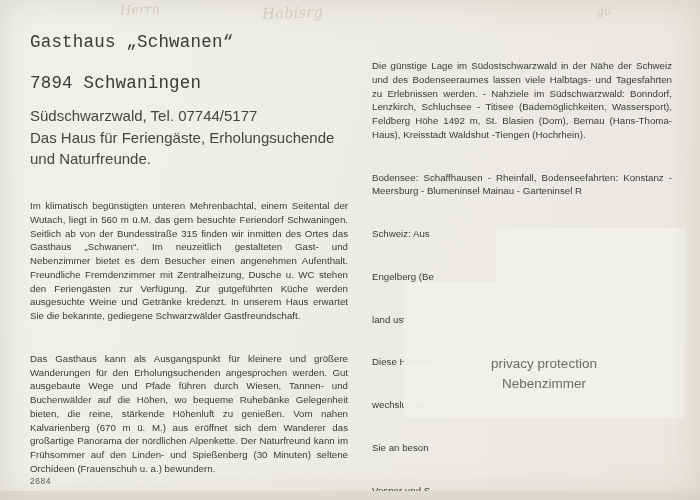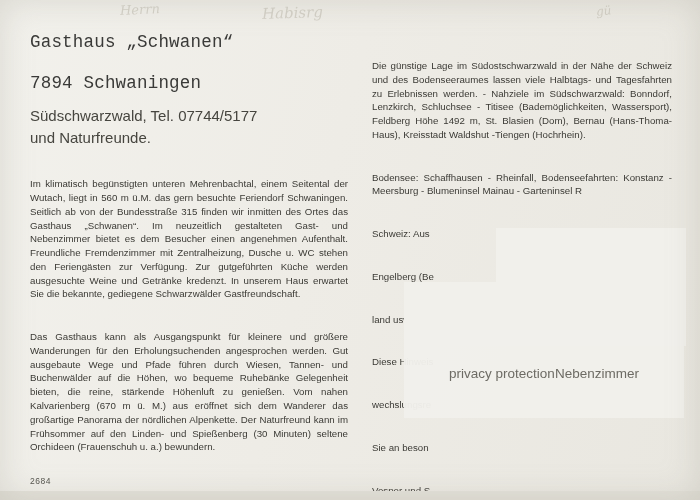--- a/index.html
+++ b/index.html
@@ -79,21 +79,21 @@
   .col-right .para { }
   .col-right .para.first { margin-top: 0; }
   .privacy-overlay {
     position: absolute;
     left: 404px;
     top: 330px;
     width: 280px;
     height: 88px;
     background: rgba(241,240,235,0.97);
     display: flex;
-    flex-direction: row;
+    flex-direction: column;
     align-items: center;
     justify-content: center;
     color: #6d6b64;
     font-size: 13.5px;
     line-height: 1.5;
     text-align: center;
   }
   .privacy-overlay .l2 { }
 
   .whiteout {
@@ -138,20 +138,21 @@
   <div class="smudge s3">gü</div>
 
   <div class="columns">
 
     <div class="col-left">
       <div class="title-line">Gasthaus „Schwanen“</div>
       <div class="title-line second">7894 Schwaningen</div>
 
       <div class="subtitle">
         <div>Südschwarzwald, Tel. 07744/5177</div>
+        <div>Das Haus für Feriengäste, Erholungsuchende</div>
         <div>und Naturfreunde.</div>
       </div>
 
       <div class="para">Im klimatisch begünstigten unteren Mehrenbachtal, einem Seitental der Wutach, liegt in 560 m ü.M. das gern besuchte Feriendorf Schwaningen. Seitlich ab von der Bundesstraße 315 finden wir inmitten des Ortes das Gasthaus „Schwanen“. Im neuzeitlich gestalteten Gast- und Nebenzimmer bietet es dem Besucher einen angenehmen Aufenthalt. Freundliche Fremdenzimmer mit Zentralheizung, Dusche u. WC stehen den Feriengästen zur Verfügung. Zur gutgeführten Küche werden ausgesuchte Weine und Getränke kredenzt. In unserem Haus erwartet Sie die bekannte, gediegene Schwarzwälder Gastfreundschaft.</div>
       <div class="para">Das Gasthaus kann als Ausgangspunkt für kleinere und größere Wanderungen für den Erholungsuchenden angesprochen werden. Gut ausgebaute Wege und Pfade führen durch Wiesen, Tannen- und Buchenwälder auf die Höhen, wo bequeme Ruhebänke Gelegenheit bieten, die reine, stärkende Höhenluft zu genießen. Vom nahen Kalvarienberg (670 m ü. M.) aus eröffnet sich dem Wanderer das großartige Panorama der nördlichen Alpenkette. Der Naturfreund kann im Frühsommer auf den Linden- und Spießenberg (30 Minuten) seltene Orchideen (Frauenschuh u. a.) bewundern.</div>
     </div>
 
     <div class="col-right">
       <div class="para">Die günstige Lage im Südostschwarzwald in der Nähe der Schweiz und des Bodenseeraumes lassen viele Halbtags- und Tagesfahrten zu Erlebnissen werden. - Nahziele im Südschwarzwald: Bonndorf, Lenzkirch, Schluchsee - Titisee (Bademöglichkeiten, Wassersport), Feldberg Höhe 1492 m, St. Blasien (Dom), Bernau (Hans-Thoma-Haus), Kreisstadt Waldshut -Tiengen (Hochrhein).</div>
       <div class="para">Bodensee: Schaffhausen - Rheinfall, Bodenseefahrten: Konstanz - Meersburg - Blumeninsel Mainau - Garteninsel R</div>

